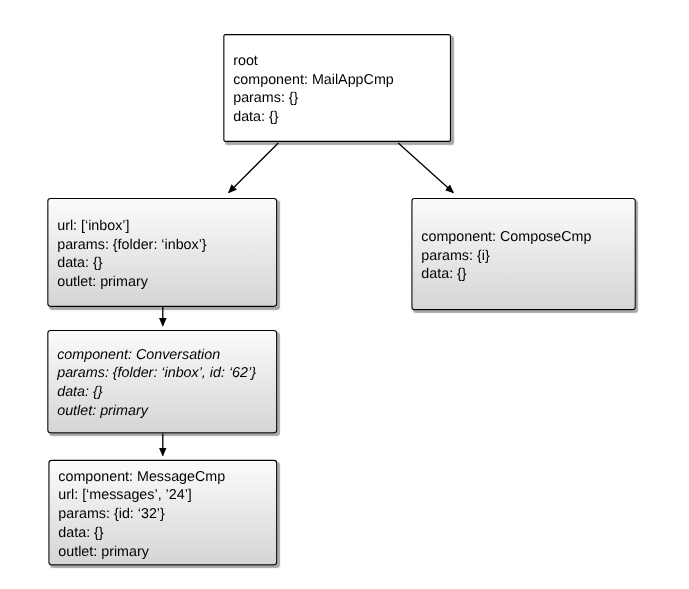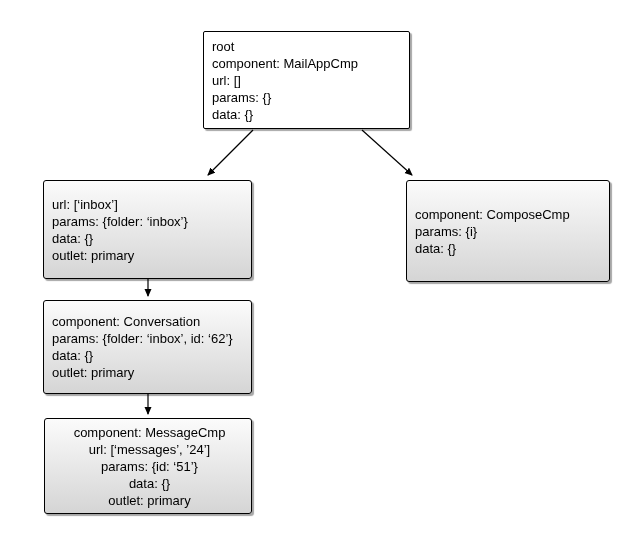--- a/index.html
+++ b/index.html
@@ -68,46 +68,45 @@
     </defs>
     <line x1="253" y1="130" x2="208" y2="175" marker-end="url(#arrowhead)"></line>
     <line x1="362" y1="130" x2="412" y2="175" marker-end="url(#arrowhead)"></line>
     <line x1="148" y1="279" x2="148" y2="296" marker-end="url(#arrowhead)"></line>
     <line x1="148" y1="394" x2="148" y2="414" marker-end="url(#arrowhead)"></line>
   </svg>
 
   <div class="node root" style="left:203px;top:31px;width:207px;height:98px;">
     <div class="line">root</div>
     <div class="line">component: MailAppCmp</div>
-    <div class="line">url: []</div>
     <div class="line">params: {}</div>
     <div class="line">data: {}</div>
   </div>
 
   <div class="node" style="left:43px;top:180px;width:209px;height:99px;">
     <div class="line">url: [‘inbox’]</div>
     <div class="line">params: {folder: ‘inbox’}</div>
     <div class="line">data: {}</div>
     <div class="line">outlet: primary</div>
   </div>
 
-  <div class="node" style="left:374px;top:180px;width:204px;height:102px;margin-left:32px;">
+  <div class="node" style="left:374px;top:180px;width:204px;height:102px;">
     <div class="line">component: ComposeCmp</div>
     <div class="line">params: {i}</div>
     <div class="line">data: {}</div>
   </div>
 
-  <div class="node" style="left:43px;top:300px;width:209px;height:94px;">
+  <div class="node" style="left:43px;top:300px;width:209px;height:94px;font-style:italic;">
     <div class="line">component: Conversation</div>
     <div class="line">params: {folder: ‘inbox’, id: ‘62’}</div>
     <div class="line">data: {}</div>
     <div class="line">outlet: primary</div>
   </div>
 
-  <div class="node" style="left:44px;top:418px;width:208px;height:96px;align-items:center;">
+  <div class="node" style="left:44px;top:418px;width:208px;height:96px;">
     <div class="line">component: MessageCmp</div>
     <div class="line">url: [‘messages’, ’24’]</div>
-    <div class="line">params: {id: ‘51’}</div>
+    <div class="line">params: {id: ‘32’}</div>
     <div class="line">data: {}</div>
     <div class="line">outlet: primary</div>
   </div>
 
 </div>
 
 </body></html>

